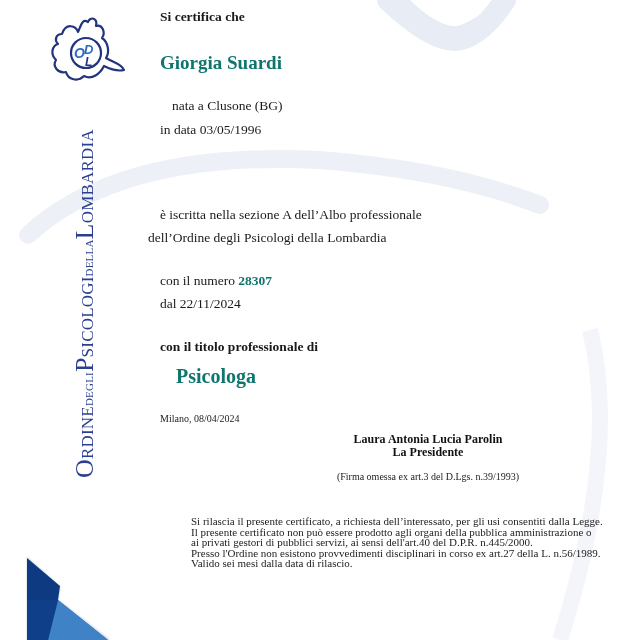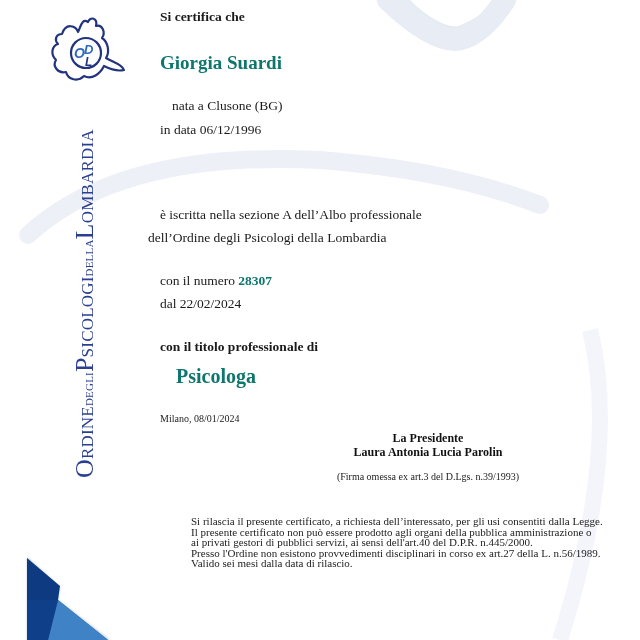--- a/index.html
+++ b/index.html
@@ -54,33 +54,33 @@
   </svg>
 </div>
 
 <div class="vertical-brand">
   <span class="cap">O</span><span class="sc">RDINE</span><span class="tiny">DEGLI</span><span class="cap">P</span><span class="sc">SICOLOGI</span><span class="tiny">DELLA</span><span class="cap">L</span><span class="sc">OMBARDIA</span>
 </div>
 
 <div class="abs body-text bold" style="left:160px; top:9px;">Si certifica che</div>
 <div class="abs accent name" style="left:160px; top:52px;">Giorgia Suardi</div>
 <div class="abs body-text" style="left:160px; top:98px;margin-left:12px;">nata a Clusone (BG)</div>
-<div class="abs body-text" style="left:160px; top:122px;">in data 06/12/1996</div>
+<div class="abs body-text" style="left:160px; top:122px;">in data 03/05/1996</div>
 
 <div class="abs body-text" style="left:160px; top:207px;">è iscritta nella sezione A dell’Albo professionale</div>
 <div class="abs body-text" style="left:148px; top:230px;">dell’Ordine degli Psicologi della Lombardia</div>
 
 <div class="abs body-text" style="left:160px; top:273px;">
   <span>con il numero </span><span class="accent">28307</span>
 </div>
-<div class="abs body-text" style="left:160px; top:296px;">dal 22/02/2024</div>
+<div class="abs body-text" style="left:160px; top:296px;">dal 22/11/2024</div>
 
 <div class="abs body-text bold" style="left:160px; top:339px;">con il titolo professionale di</div>
 <div class="abs accent title" style="left:160px; top:365px;margin-left:16px;">Psicologa</div>
-<div class="abs" style="left:160px; top:413px; font-size:10px; color:#222;">Milano, 08/01/2024</div>
+<div class="abs" style="left:160px; top:413px; font-size:10px; color:#222;">Milano, 08/04/2024</div>
 
 <div class="abs sig" style="left:298px; top:432px;">
+  <div class="bold" style="font-size:12px; line-height:14px;">Laura Antonia Lucia Parolin</div>
   <div class="bold" style="font-size:12px; line-height:13px;">La Presidente</div>
-  <div class="bold" style="font-size:12px; line-height:14px;">Laura Antonia Lucia Parolin</div>
   <div style="font-size:10px; margin-top:12px; color:#222;">(Firma omessa ex art.3 del D.Lgs. n.39/1993)</div>
 </div>
 
 <div class="abs footer-note" style="left:191px; top:516px;"><div>Si rilascia il presente certificato, a richiesta dell’interessato, per gli usi consentiti dalla Legge.</div><div>Il presente certificato non può essere prodotto agli organi della pubblica amministrazione o</div><div>ai privati gestori di pubblici servizi, ai sensi dell'art.40 del D.P.R. n.445/2000.</div><div>Presso l'Ordine non esistono provvedimenti disciplinari in corso ex art.27 della L. n.56/1989.</div><div>Valido sei mesi dalla data di rilascio.</div></div>
 
 </body></html>

